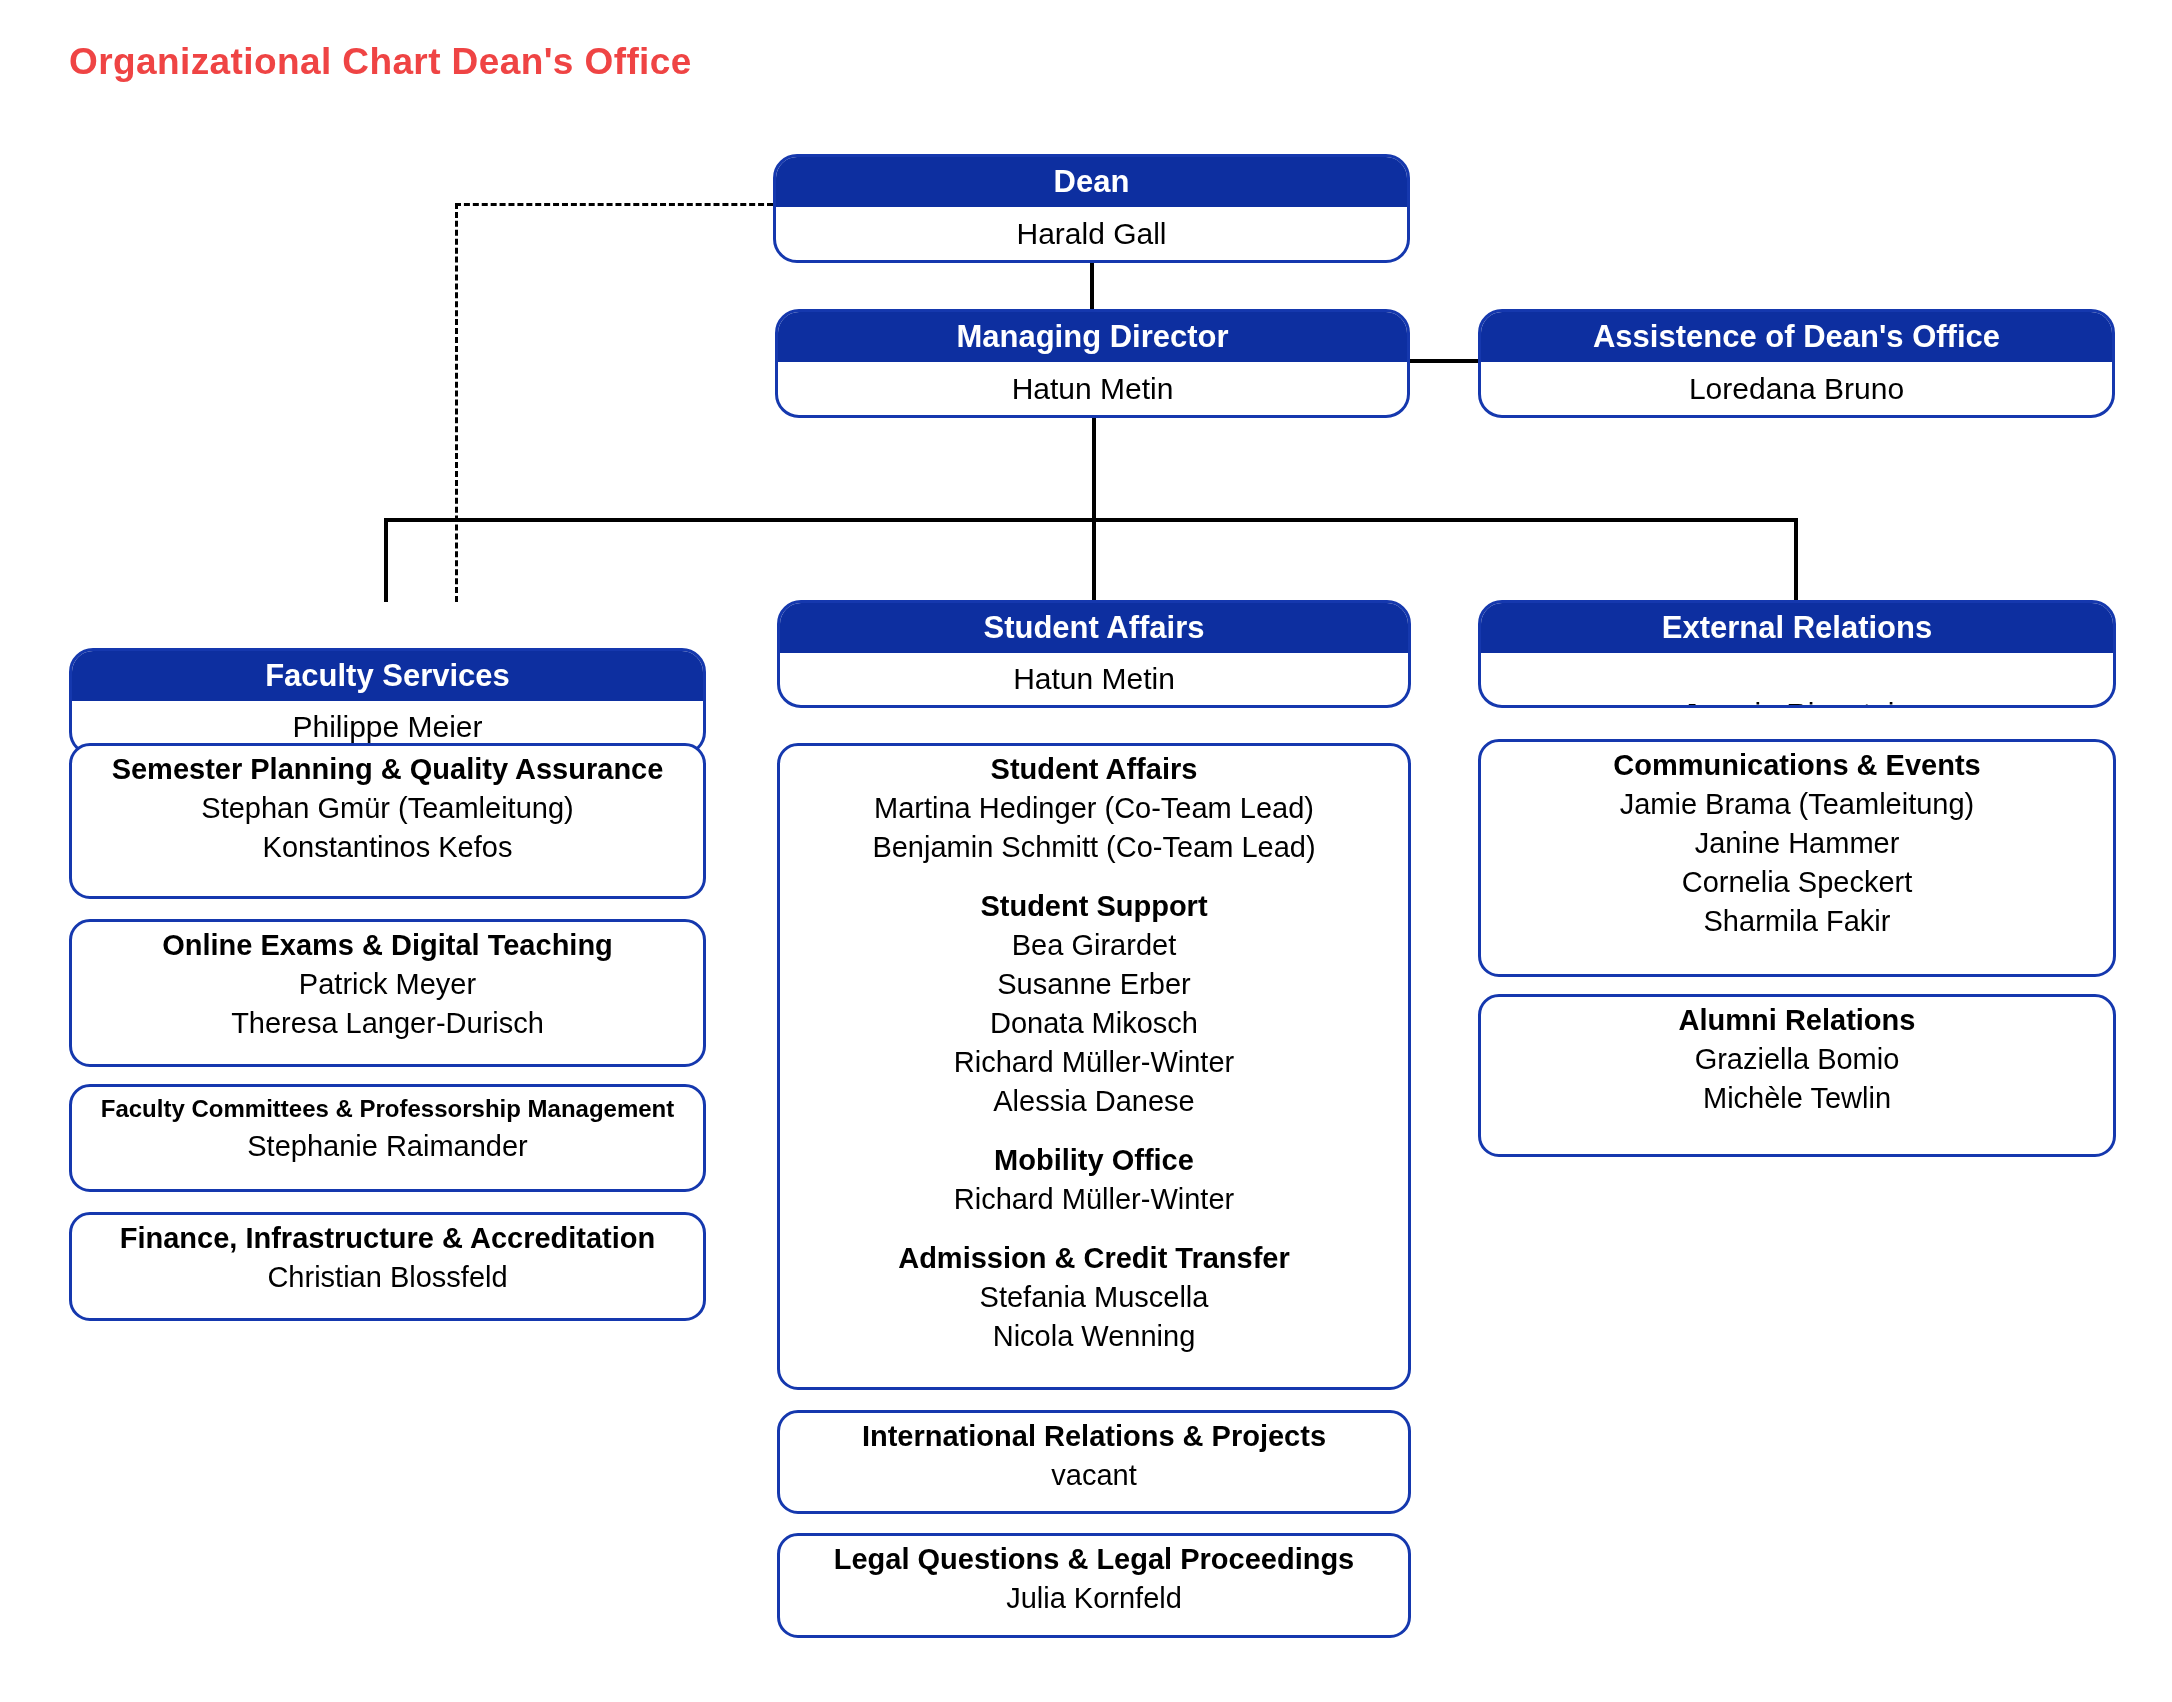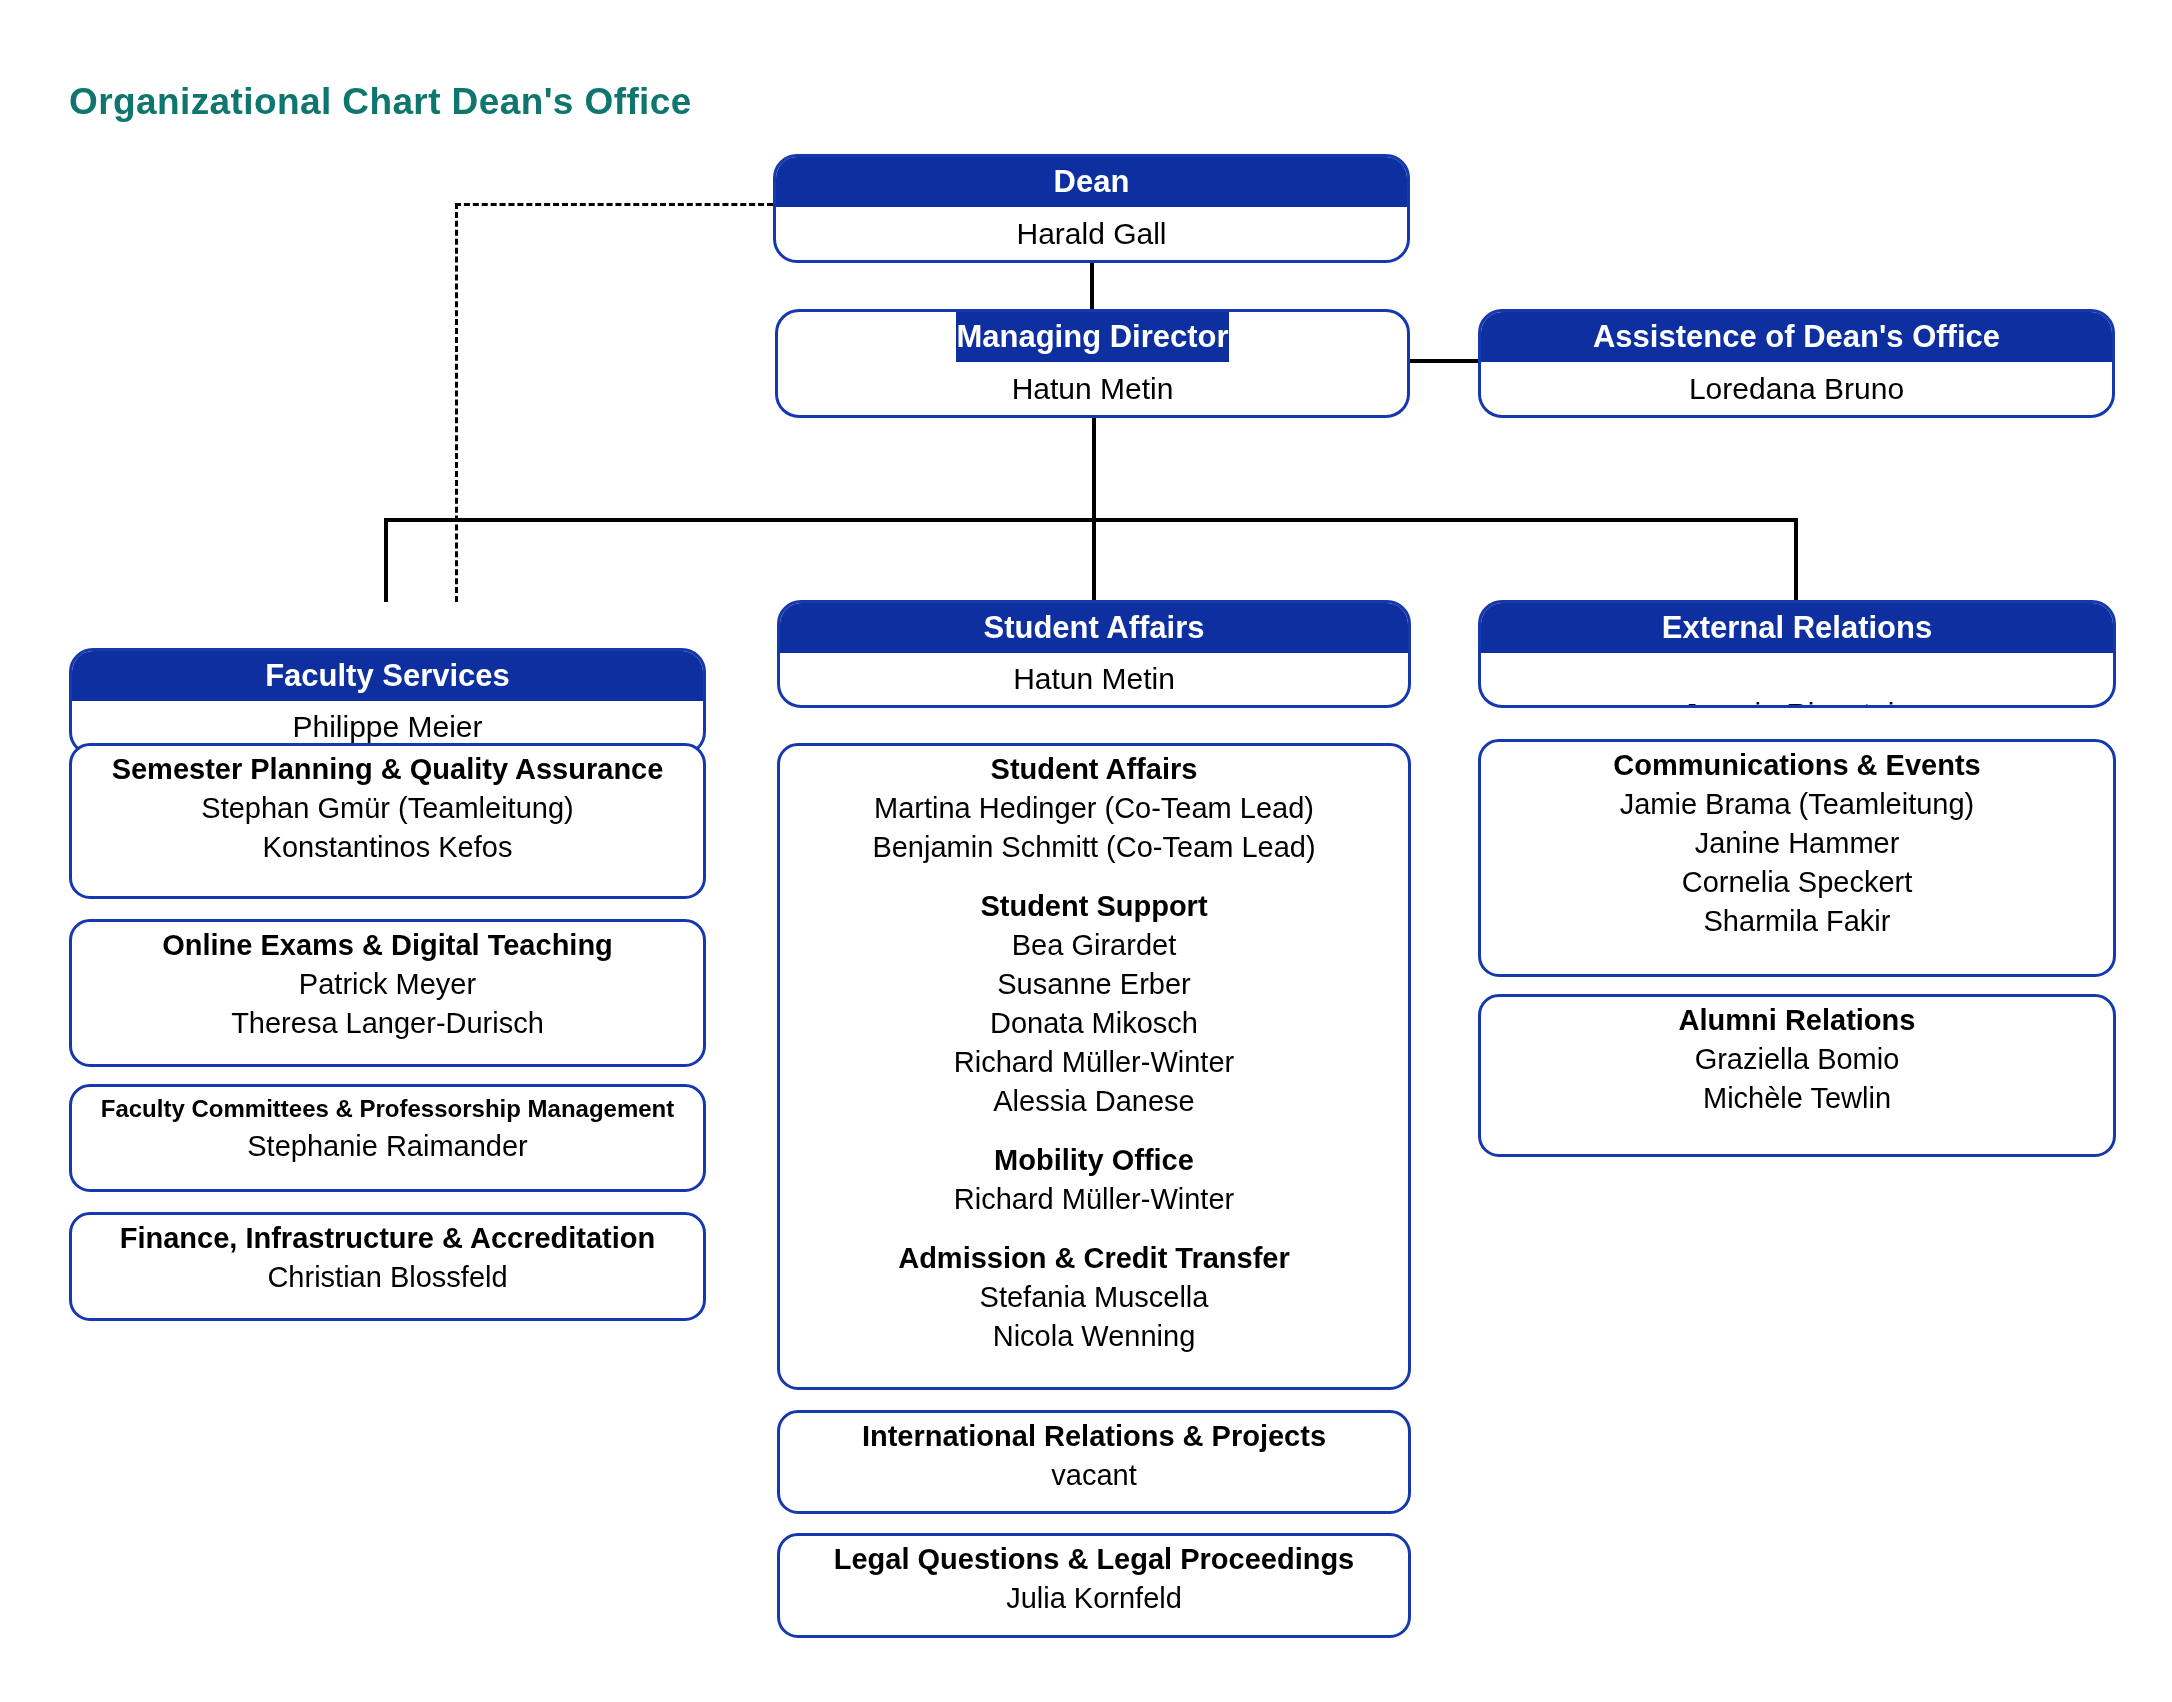--- a/index.html
+++ b/index.html
@@ -15,23 +15,22 @@
     width:2172px;
     height:1703px;
     background:#ffffff;
     overflow:hidden;
   }
   .page-title{
     position:absolute;
     left:69px; top:41px;
     font-size:37px;
     font-weight:bold;
-    color:#0f766e;
+    color:#ef4444;
     letter-spacing:0.4px;
-    margin-top:40px;
   }
   
   .hbox{
     position:absolute;
     border:3.1px solid var(--blue-border);
     border-radius:24px;
     background:#ffffff;
     display:flex;
     flex-direction:column;
     overflow:hidden;
@@ -110,21 +109,21 @@
   <div class="vline" style="left:1092px;top:518px;height:84px;"></div>
   <div class="vline" style="left:1794px;top:518px;height:84px;"></div>
   <div class="dash-h" style="left:455px;top:203px;width:318px;"></div>
   <div class="dash-v" style="left:455px;top:203px;height:399px;"></div>
 
   <div class="hbox" style="left:773px;top:154px;width:637px;height:109px;">
     <div class="hd">Dean</div>
     <div class="bd">Harald Gall</div>
   </div>
 
-  <div class="hbox" style="left:775px;top:309px;width:635px;height:109px;align-items:center;">
+  <div class="hbox" style="left:775px;top:309px;width:635px;height:109px;">
     <div class="hd">Managing Director</div>
     <div class="bd">Hatun Metin</div>
   </div>
 
   <div class="hbox" style="left:1478px;top:309px;width:637px;height:109px;">
     <div class="hd">Assistence of Dean's Office</div>
     <div class="bd">Loredana Bruno</div>
   </div>
 
   <div class="hbox" style="left:69px;top:600px;width:637px;height:108px;margin-top:48px;">

